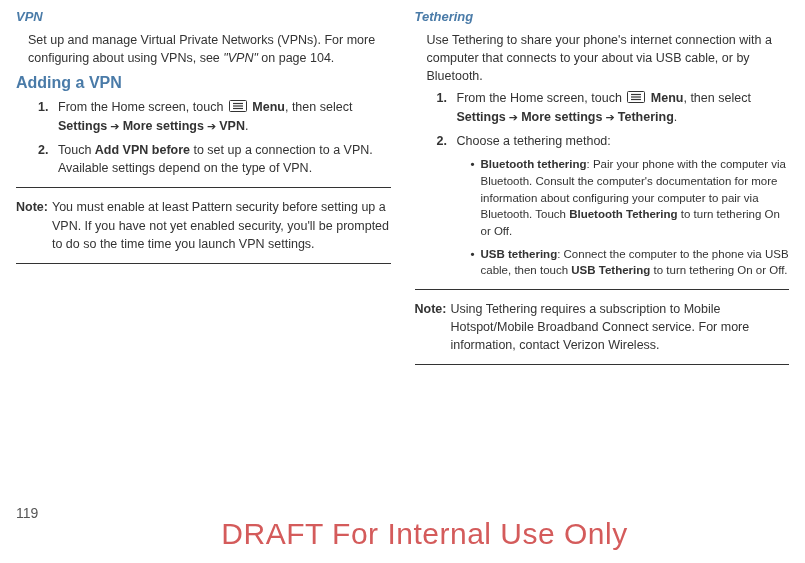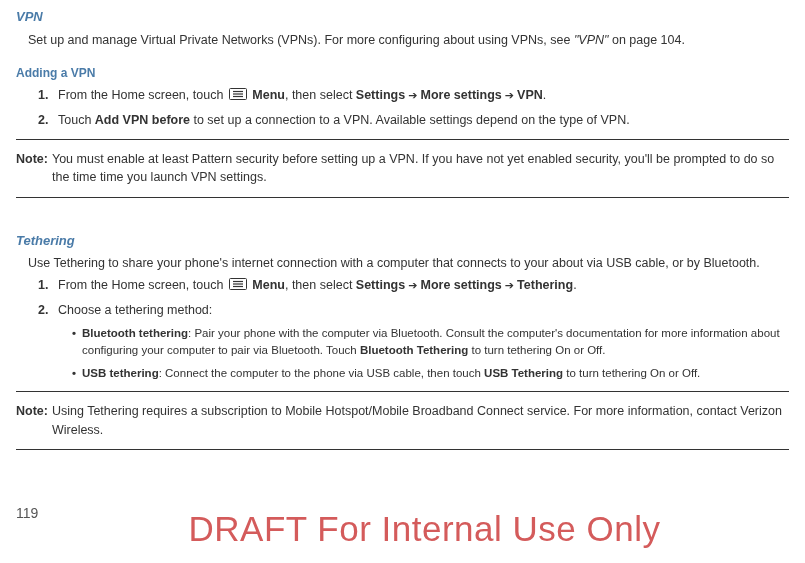--- a/index.html
+++ b/index.html
@@ -14,42 +14,41 @@
       width: 805px;
       height: 563px;
       position: relative;
       padding: 8px 16px;
       font-size: 12.5px;
       line-height: 1.45;
     }
     .page-content {
       display: flex;
       gap: 24px;
-      flex-direction: column;
     }
     .column {
       flex: 1;
       min-width: 0;
     }
     .section-title-blue {
       color: #4a7ba8;
       font-weight: bold;
       font-style: italic;
       font-size: 13px;
       margin-bottom: 4px;
     }
     .intro-text {
       margin-left: 12px;
       margin-bottom: 4px;
     }
     .sub-heading {
       color: #4a7ba8;
       font-weight: bold;
-      font-size: 12px;
-      margin-top: 16px;
+      font-size: 16px;
+      margin-top: 4px;
       margin-bottom: 4px;
     }
     .step-list {
       margin-left: 22px;
       list-style: none;
     }
     .step-list li {
       position: relative;
       padding-left: 20px;
       margin-bottom: 6px;
@@ -112,21 +111,21 @@
       font-size: 14px;
       color: #555;
     }
     .watermark {
       position: absolute;
       bottom: 8px;
       left: 0;
       right: 0;
       text-align: center;
       color: #d45b5b;
-      font-size: 35px;
+      font-size: 30px;
       letter-spacing: 0.5px;
       padding-left: 44px;
     }
   </style>
 </head>
 <body>
 
 <div class="page-content">
 
   <div class="column">

